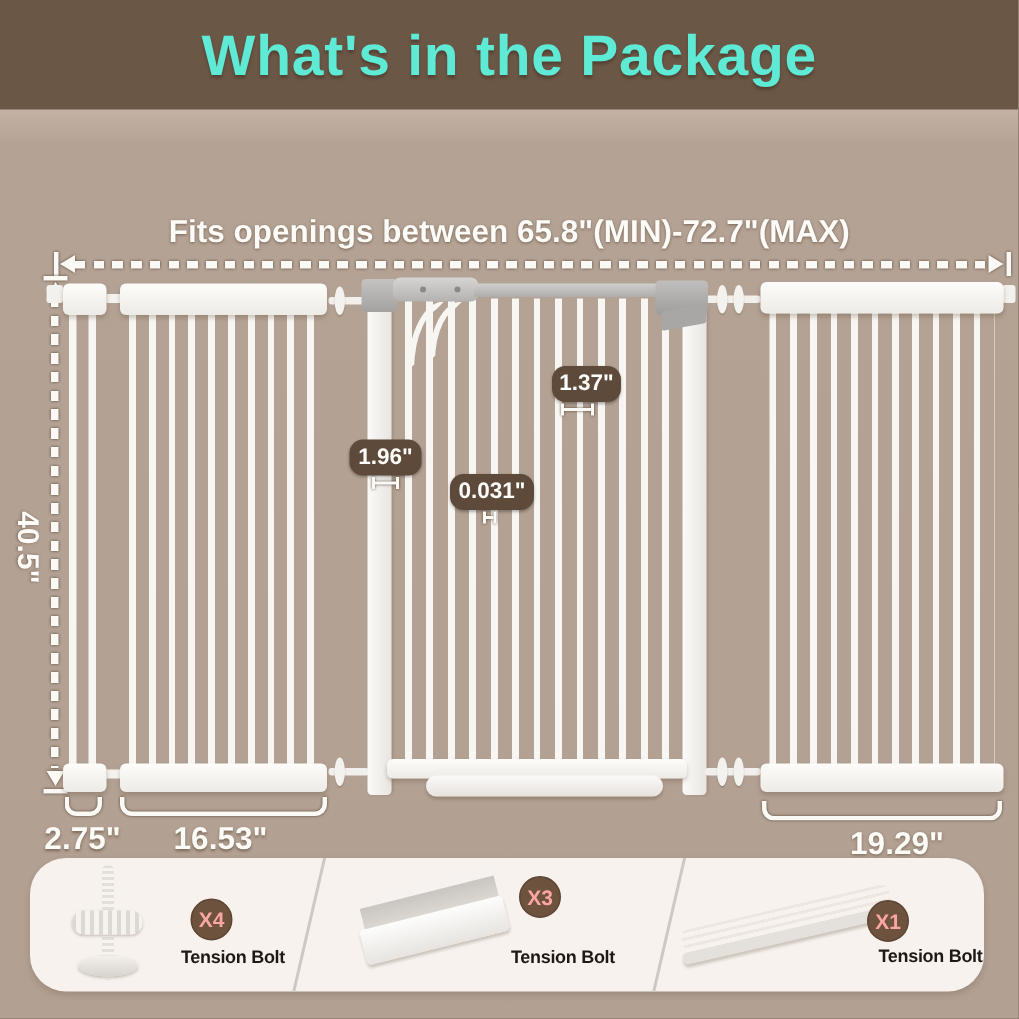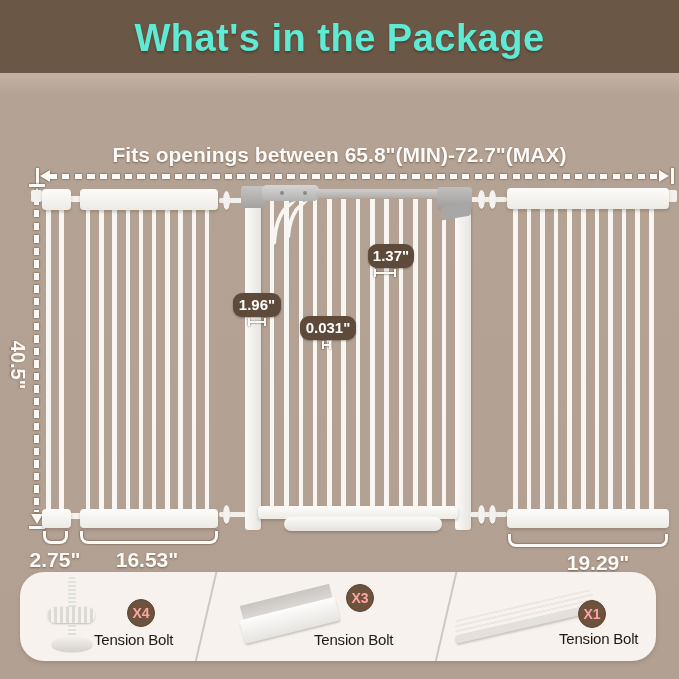--- a/index.html
+++ b/index.html
@@ -116,21 +116,21 @@
         border-radius:24px;overflow:hidden;box-shadow:0 2px 4px rgba(80,60,40,.2);}
   .divider{position:absolute;top:-10px;width:2px;height:110px;background:#cdc8c2;transform:rotate(13deg);}
   #divider-1{left:185px;}
   #divider-2{left:425px;}
   .qty-badge{position:absolute;width:28px;height:28px;border-radius:50%;background:#6d523e;
         border:1px solid #5d4433;color:#fca5a5;font-size:14px;font-weight:bold;text-align:center;
         line-height:27px;z-index:8;}
   #qty-1{left:127px;top:599px;}
   #qty-2{left:346px;top:584px;}
   #qty-3{left:578px;top:600px;}
-  .item-label{position:absolute;width:96px;text-align:left;font-size:15px;font-weight:normal;
+  .item-label{position:absolute;width:96px;text-align:right;font-size:12px;font-weight:bold;
         color:#201913;letter-spacing:-.2px;z-index:8;}
   #label-1{left:94px;top:631px;}
   #label-2{left:314px;top:631px;}
   #label-3{left:559px;top:630px;}
   
   #bolt-rod{position:absolute;left:68px;top:577px;width:8px;height:76px;border-radius:3px;z-index:7;
         background:repeating-linear-gradient(180deg,#e3e0dc 0 2px,#f6f4f1 2px 4px);}
   #bolt-knurl{position:absolute;left:48px;top:607px;width:47px;height:16px;border-radius:8px;z-index:7;
         background:repeating-linear-gradient(90deg,#dcd8d3 0 3px,#f6f3ef 3px 6px);
         box-shadow:0 1px 2px rgba(80,60,40,.3);}

